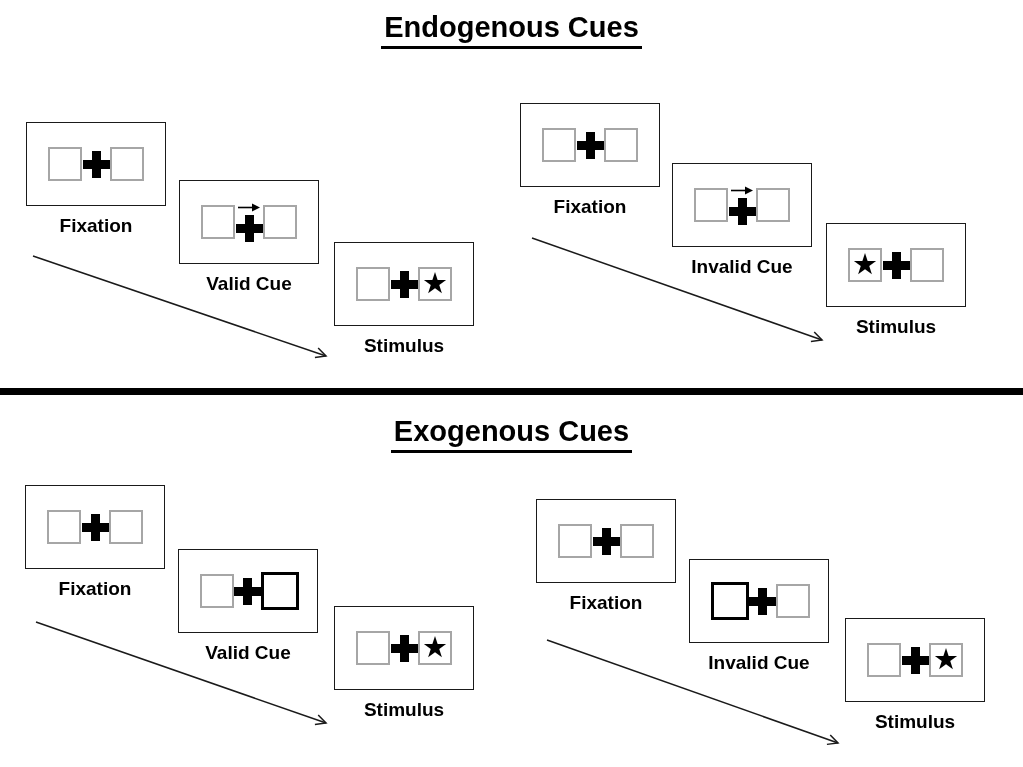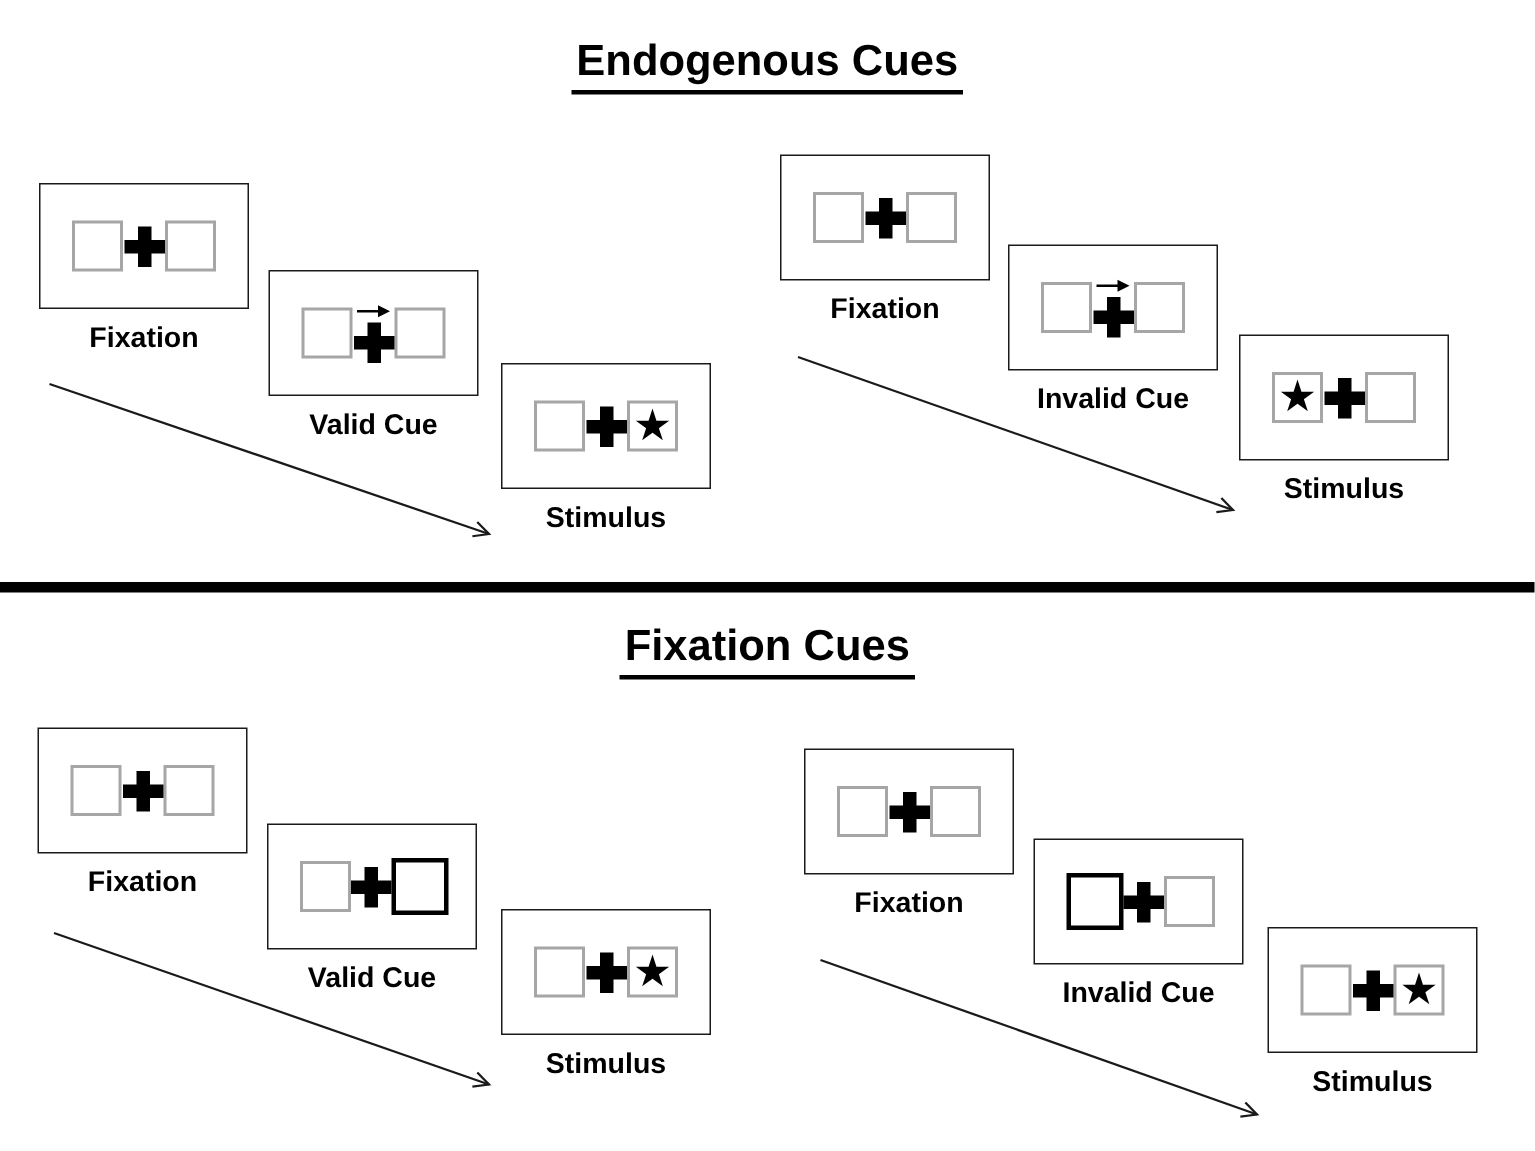--- a/index.html
+++ b/index.html
@@ -3,21 +3,21 @@
 <meta charset="utf-8">
 <style>
   html,body{margin:0;padding:0;}
   body{
     width:1023px;height:767px;position:relative;overflow:hidden;
     background:#ffffff;color:#000;
     font-family:"Liberation Sans","DejaVu Sans",sans-serif;
   }
   
   .title-row{position:absolute;left:0;width:100%;text-align:center;z-index:5;}
-  .t-endo{top:26px;}
+  .t-endo{top:12px;}
   .t-exo{top:416px;}
   .title{
     display:inline-block;font-weight:bold;font-size:29px;line-height:1.1;
     border-bottom:3px solid #000;padding:0 3px 2px 3px;letter-spacing:0px;
   }
   
   .divider{position:absolute;left:0;top:388px;width:100%;height:7px;background:#000;z-index:4;}
   
   .arrows{position:absolute;left:0;top:0;z-index:0;}
   
@@ -60,21 +60,21 @@
   <line x1="532" y1="238" x2="822" y2="340" stroke="#1a1a1a" stroke-width="1.5" marker-end="url(#ah)"></line>
   <line x1="36" y1="622" x2="326" y2="723" stroke="#1a1a1a" stroke-width="1.5" marker-end="url(#ah)"></line>
   <line x1="547" y1="640" x2="838" y2="743" stroke="#1a1a1a" stroke-width="1.5" marker-end="url(#ah)"></line>
 </svg>
 
 <div class="title-row t-endo">
   <span class="title">Endogenous Cues</span>
 </div>
 <div class="divider"></div>
 <div class="title-row t-exo">
-  <span class="title">Fixation Cues</span>
+  <span class="title">Exogenous Cues</span>
 </div>
 
 <div>
   <div class="scr tl-f">
     <div class="box">
       <div class="sq"></div>
       <div class="plus"></div>
       <div class="sq"></div>
     </div>
     <div class="lbl">Fixation</div>

